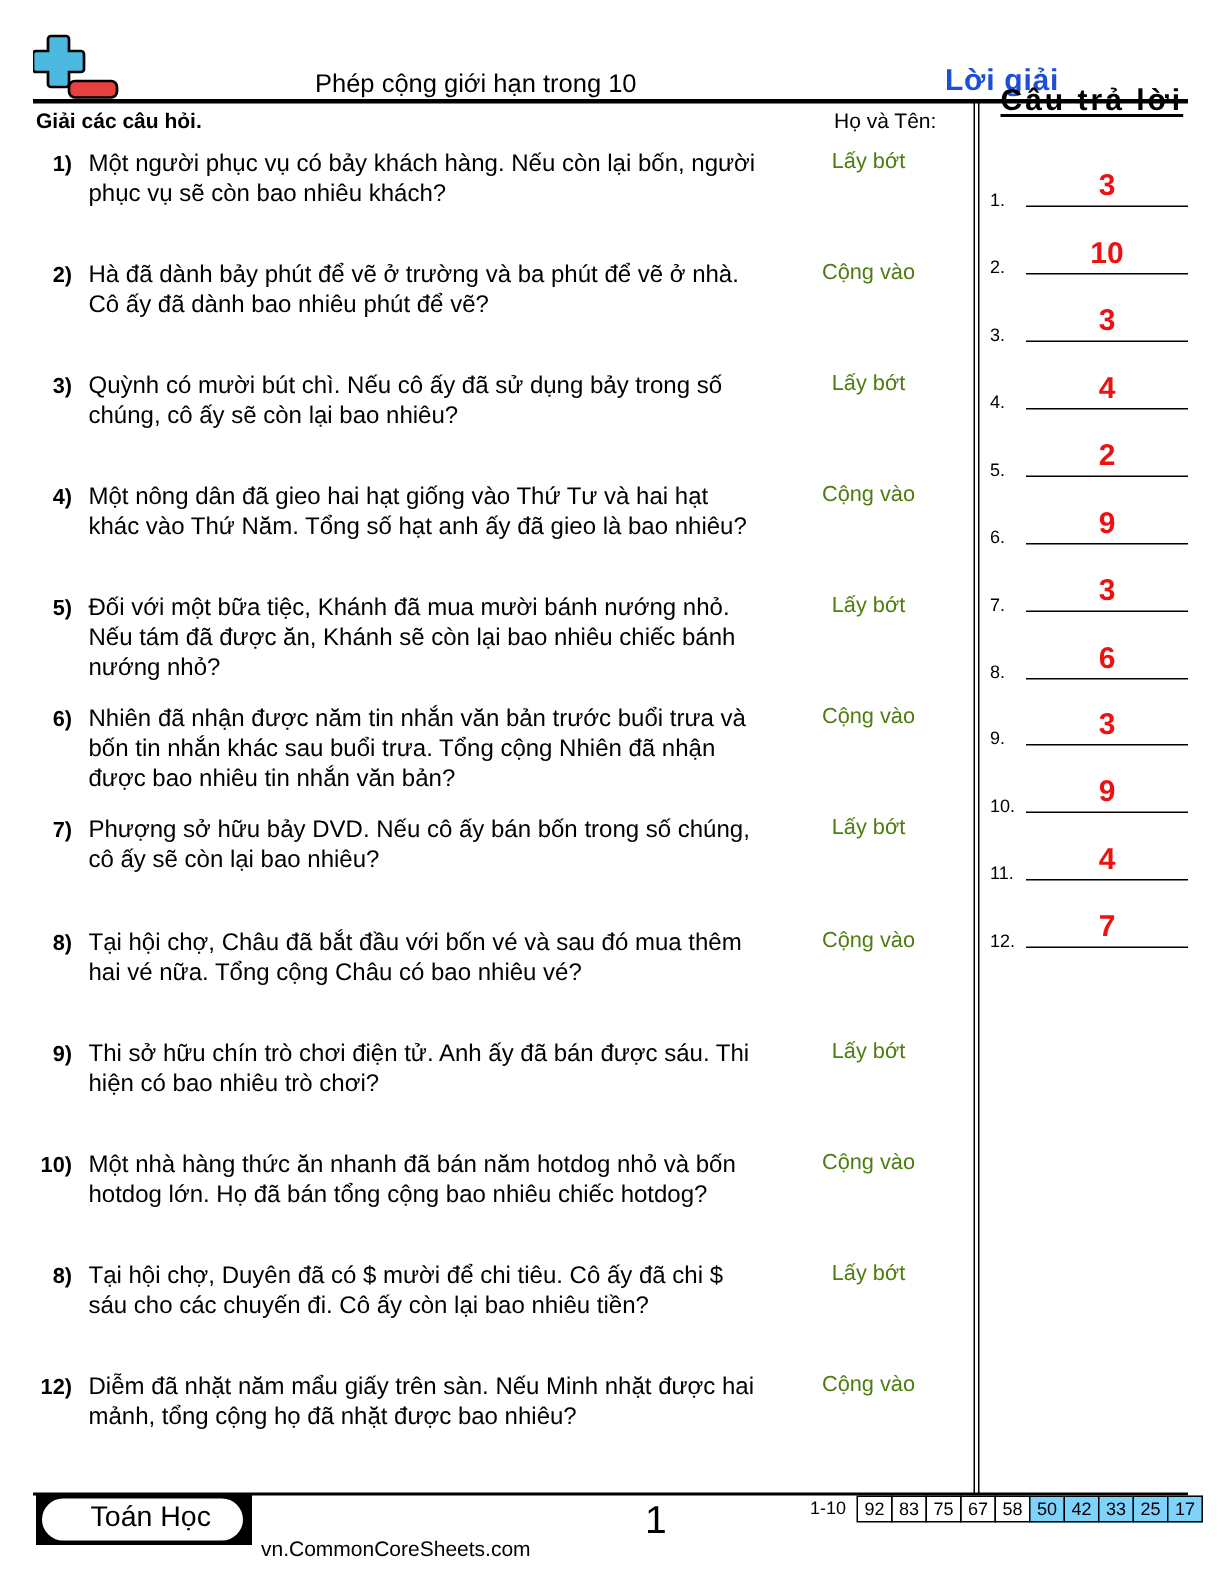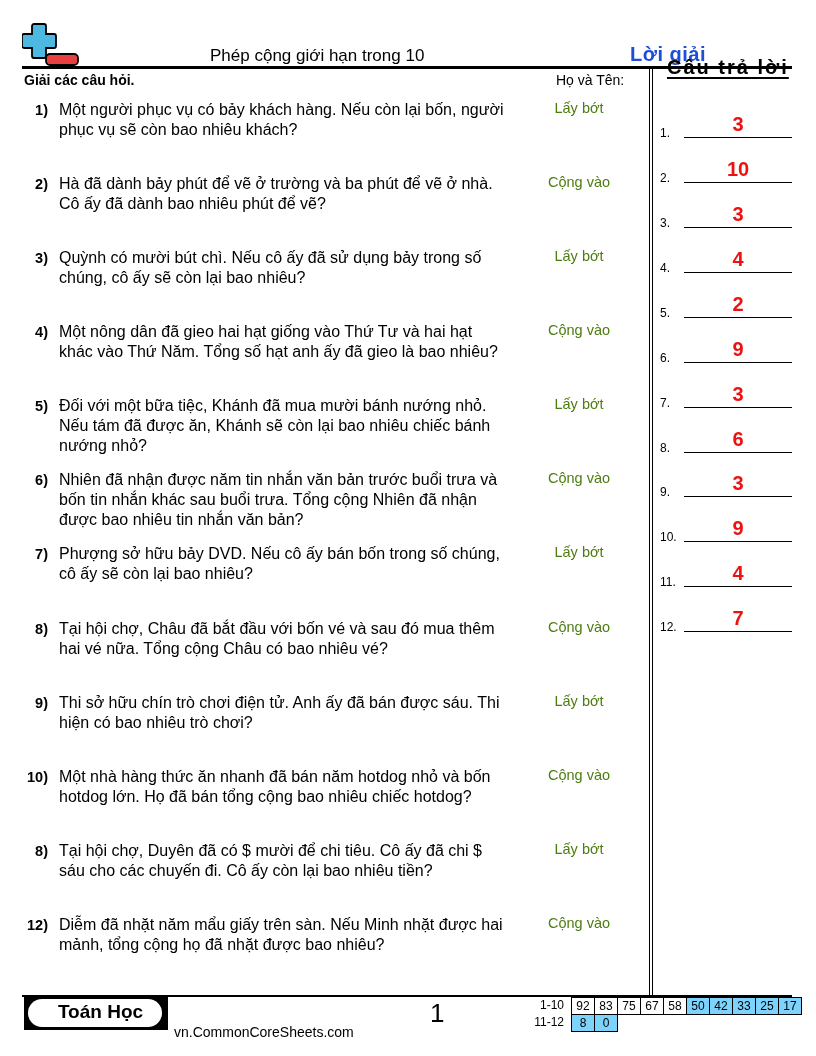--- a/index.html
+++ b/index.html
@@ -30,21 +30,21 @@
   
   .a { position:absolute; left:660px; width:135px; height:30px; }
   .a .anum { position:absolute; left:0; bottom:0; font-size:12px; }
   .a .line { position:absolute; left:24px; right:3px; bottom:2px; height:1.5px; background:#000; }
   .a .aval { position:absolute; left:24px; right:3px; bottom:4px; text-align:center; color:#ee1111; font-weight:bold; font-size:20px; }
 
   
   #footer-rule { left:22px; top:995px; width:770px; height:2px; background:#000; }
   #brand-box { left:24px; top:996px; width:144px; height:34px; background:#000; }
   #brand-pill { left:28px; top:999px; width:134px; height:28px; background:#fff; border-radius:14px; }
-  #brand-text { left:28px; top:1001px; width:145px; text-align:center; font-size:19px; font-weight:bold; }
+  #brand-text { left:28px; top:1001px; width:145px; text-align:center; font-size:19px; font-weight:normal; }
   #site { left:174px; top:1024px; font-size:14px; }
   #page-num { left:430px; top:998px; font-size:26px; }
 
   #score { left:520px; top:997px; }
   .srow { display:flex; height:17px; margin-bottom:0; }
   .srow .lbl { width:44px; text-align:right; padding-right:8px; font-size:12px; line-height:17px; }
   .srow .cell { width:22px; height:16px; border:1px solid #000; margin-left:-1px; text-align:center; font-size:12px; line-height:16px; }
   .srow .cell.hl { background:#7dd3fc; }
   .srow .cell:first-of-type { margin-left:0; }
 </style>
@@ -200,18 +200,13 @@
     <span class="cell">83</span>
     <span class="cell">75</span>
     <span class="cell">67</span>
     <span class="cell">58</span>
     <span class="cell hl">50</span>
     <span class="cell hl">42</span>
     <span class="cell hl">33</span>
     <span class="cell hl">25</span>
     <span class="cell hl">17</span>
   </div>
-  <div class="srow">
-    <span class="lbl">11-12</span>
-    <span class="cell hl">8</span>
-    <span class="cell hl">0</span>
-  </div>
 </div>
 
 </body></html>

